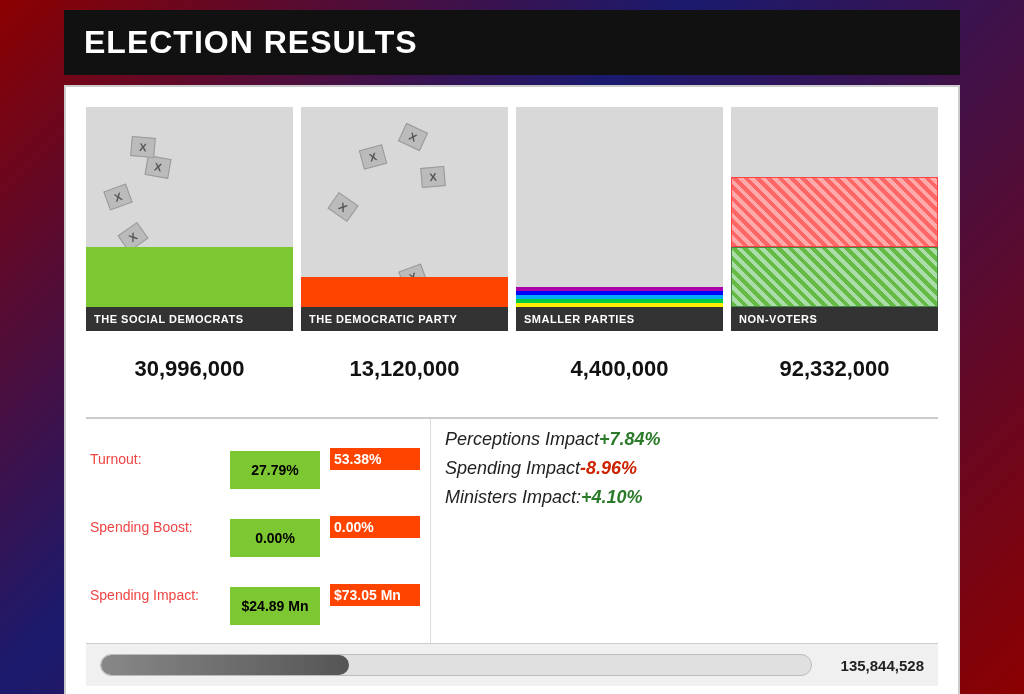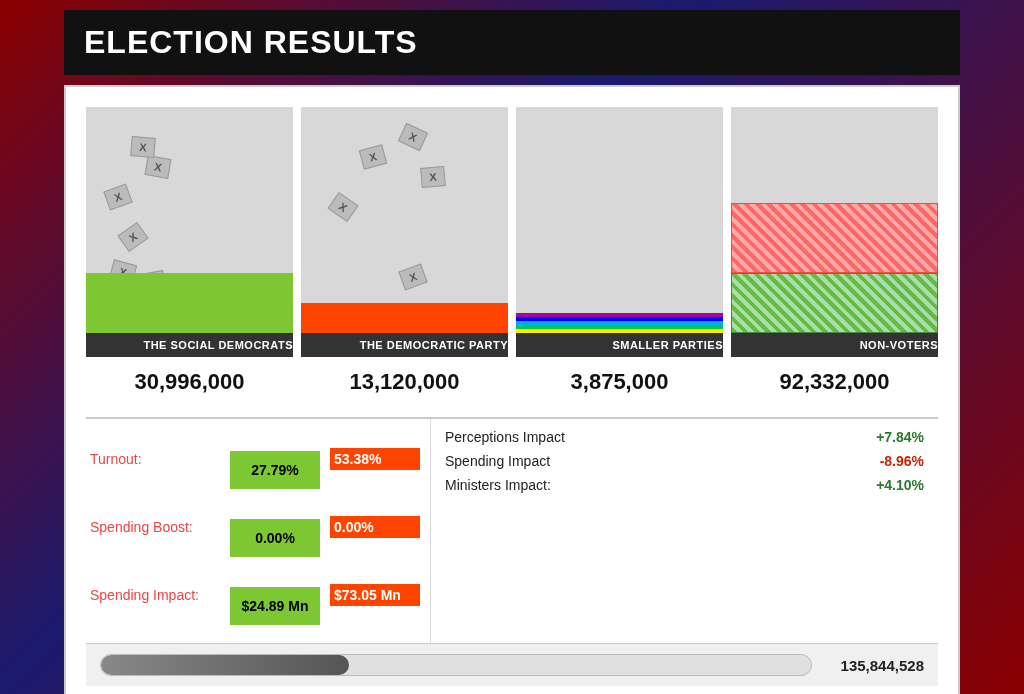--- a/index.html
+++ b/index.html
@@ -87,32 +87,32 @@
     .bar-fill-area {
       position: absolute;
       bottom: 0;
       left: 0;
       right: 0;
     }
 
     .bar-label {
       background: #333;
       color: #fff;
-      text-align: right;
+      text-align: left;
       font-size: 11px;
       font-weight: bold;
-      padding: 6px 0;
+      padding: 6px 8px;
       letter-spacing: 0.5px;
     }
 
     .bar-value {
       text-align: center;
       font-size: 22px;
       font-weight: 900;
-      padding: 12px 4px;
+      padding: 25px 4px;
       color: #111;
     }
 
     
     .sd-fill {
       height: 60px;
       background: #7dc832;
     }
 
     
@@ -204,23 +204,23 @@
     }
 
     .stats-right {
       flex: 1;
       padding: 10px 14px;
       border-left: 1px solid #ddd;
     }
 
     .impact-row {
       display: flex;
-      justify-content: space-between;
       margin-bottom: 8px;
-      font-size: 14px;
+      font-size: 18px;
+      font-style: italic;
     }
 
     .impact-label {
       color: #222;
     }
 
     .impact-val-pos {
       color: #2a7a2a;
       font-weight: bold;
     }
@@ -331,21 +331,21 @@
             <div class="sp-fill">
               <div class="sp-bar1"></div>
               <div class="sp-bar2"></div>
               <div class="sp-bar3"></div>
               <div class="sp-bar4"></div>
               <div class="sp-bar5"></div>
             </div>
           </div>
         </div>
         <div class="bar-label">SMALLER PARTIES</div>
-        <div class="bar-value">3,875,000</div>
+        <div class="bar-value">4,400,000</div>
       </div>
 
       <div class="bar-column">
         <div class="bar-box">
           <div class="bar-fill-area">
             <div class="nv-fill">
               <div class="nv-bar1"></div>
               <div class="nv-bar2"></div>
             </div>
           </div>

